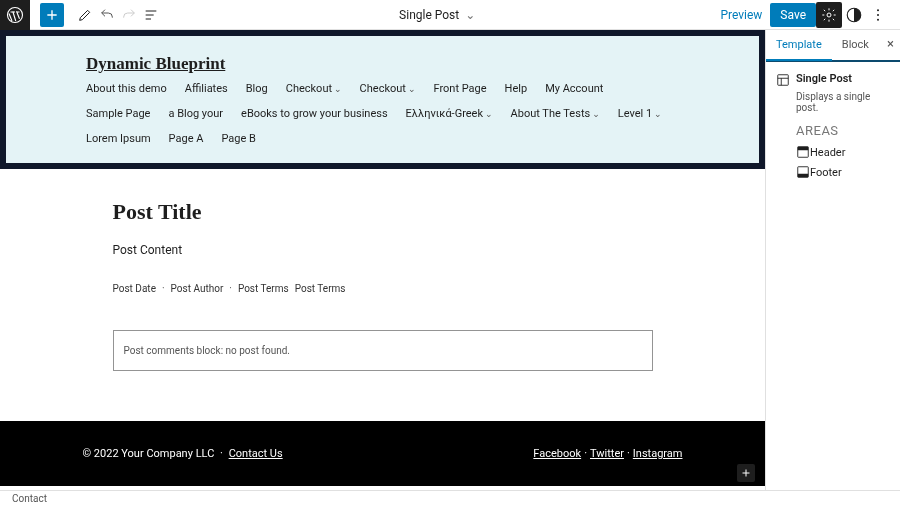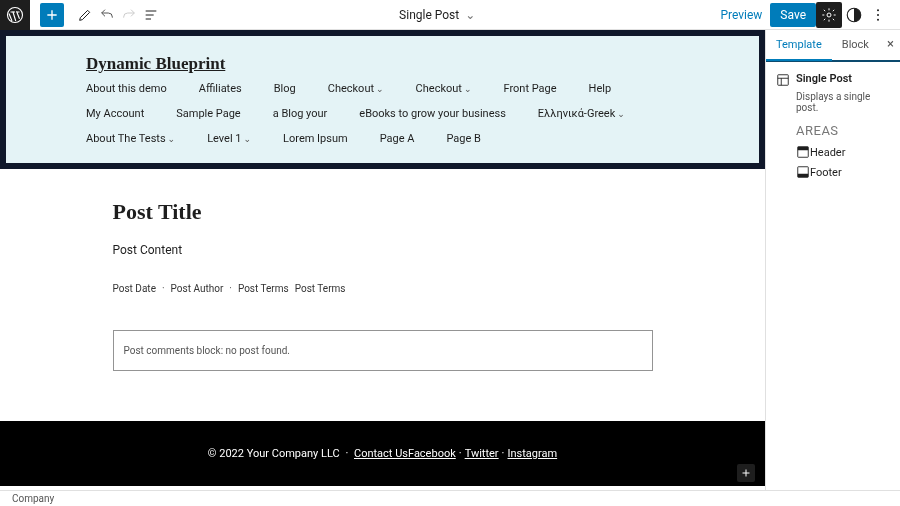--- a/index.html
+++ b/index.html
@@ -15,31 +15,31 @@
 .tb-right{display:flex;align-items:center;gap:0;padding-right:10px}
 .preview{color:#007cba;font-size:12px;padding:4px 8px}
 .save{background:#007cba;color:#fff;font-size:12px;padding:5px 10px;border-radius:2px}
 .settings{width:26px;height:26px;background:#1e1e1e;color:#fff;display:flex;align-items:center;justify-content:center;border-radius:2px}
 .styles-icon,.more-icon{width:24px;height:24px;display:flex;align-items:center;justify-content:center;color:#1e1e1e}
 .main{display:flex;height:calc(100% - 30px - 16px)}
 .canvas{flex:1;overflow:auto;background:#fff;position:relative}
 .header-block{border:6px solid #0f172a;background:#e4f3f6;padding:18px 0 18px 0}
 .header-inner{max-width:760px;margin:0 auto;padding:0 80px}
 .site-title{font-family:Georgia,serif;font-size:17px;font-weight:700;text-decoration:underline}
-.nav{margin-top:8px;display:flex;flex-wrap:wrap;gap:12px 32px;font-size:11px;color:#1e1e1e}
+.nav{margin-top:8px;display:flex;flex-wrap:wrap;gap:12px 18px;font-size:11px;color:#1e1e1e}
 .nav span{white-space:nowrap}
 .nav .chev-sm{font-size:9px;margin-left:2px;color:#555}
 .content{max-width:540px;margin:30px auto 0 auto;padding:0 0 20px 0}
 .post-title{font-family:Georgia,serif;font-size:22px;font-weight:700;margin:10px 0 18px 0;padding-left:0}
 .post-content{font-size:12px;margin-bottom:26px}
 .meta{font-size:10px;color:#333;margin-bottom:36px;display:flex;align-items:flex-end;gap:6px}
 .meta .sep{color:#555}
 .comments-box{border:1px solid #949494;padding:14px 10px;font-size:10px;color:#555;margin-bottom:30px}
 .footer-block{background:#000;color:#fff;padding:26px 0}
-.footer-inner{max-width:760px;margin:0 auto;padding:0 80px;display:flex;justify-content:center;font-size:11px}
+.footer-inner{max-width:760px;margin:0 auto;padding:0 80px;display:flex;justify-content:space-between;font-size:11px}
 .footer-inner a{color:#fff;text-decoration:underline}
 .footer-dot{margin:0 3px}
 .add-toggle{position:absolute;right:10px;bottom:8px;width:18px;height:18px;background:#1e1e1e;color:#fff;display:flex;align-items:center;justify-content:center;border-radius:2px;font-size:12px}
 .canvas-wrap{position:relative}
 .sidebar{width:135px;border-left:1px solid #e0e0e0;background:#fff;font-size:11px;display:flex;flex-direction:column;position:relative}
 .sb-tabs{display:flex;border-bottom:2px solid #0c4a6e;position:relative}
 .sb-tab{padding:8px 10px;font-size:11px;color:#555}
 .sb-tab.active{color:#007cba;border-bottom:2px solid #007cba;margin-bottom:-1px}
 .sb-close{position:absolute;right:6px;top:6px;color:#555;font-size:13px}
 .sb-body{padding:10px 10px}
@@ -202,14 +202,14 @@
             <rect x="3" y="3" width="18" height="18" rx="1" fill="none" stroke="#1e1e1e" stroke-width="1.5"></rect>
             <rect x="3" y="15" width="18" height="6" fill="#1e1e1e"></rect>
           </svg>
         <span>Footer</span>
       </div>
     </div>
   </div>
 </div>
 
 <div class="statusbar">
-  <span>Company</span>
+  <span>Contact</span>
 </div>
 
 </body></html>

